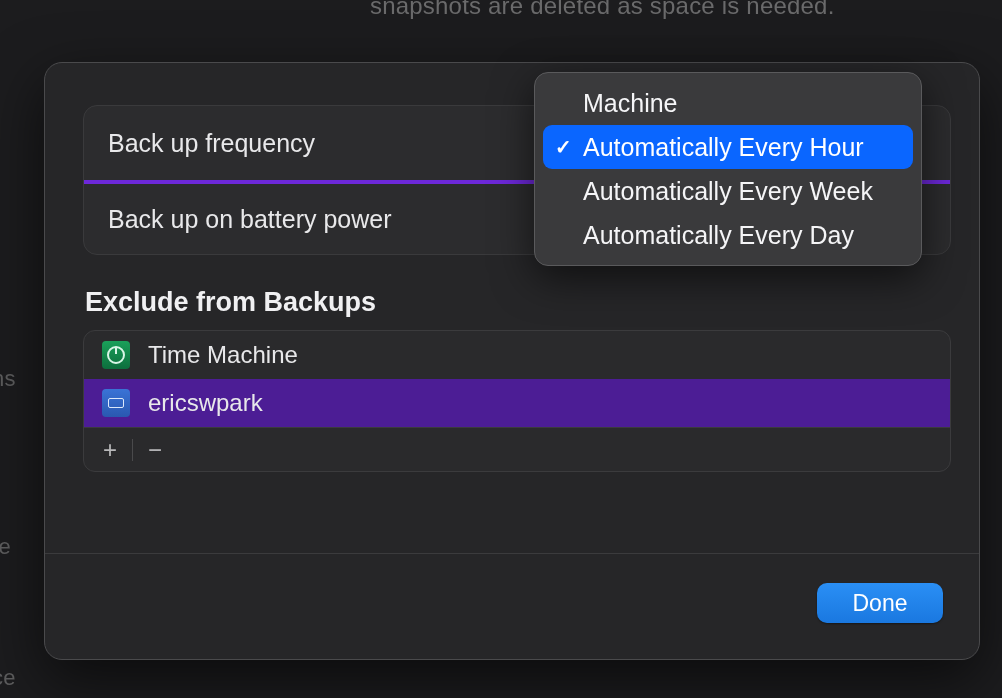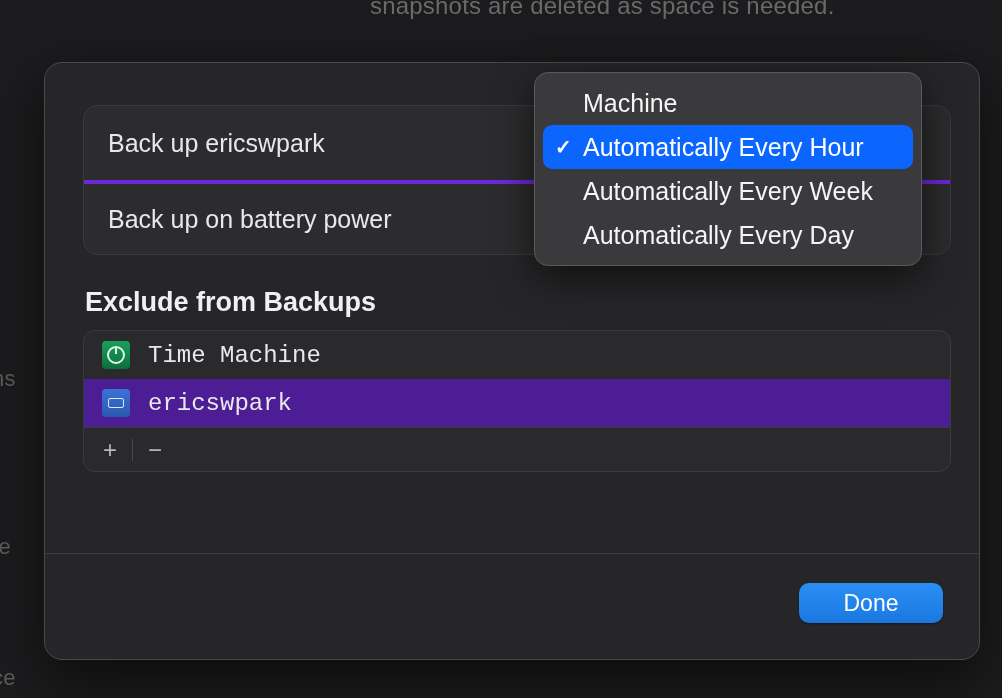--- a/index.html
+++ b/index.html
@@ -76,21 +76,20 @@
     border-radius: 12px;
     overflow: hidden;
   }
   .exclude-row {
     display: flex;
     align-items: center;
     height: 48px;
     padding: 0 18px;
     gap: 18px;
     font-size: 24px;
-    font-family: Liberation Mono, monospace;
   }
   .exclude-row.alt { background: #4c1d95; }
   .exclude-footer {
     display: flex;
     align-items: center;
     height: 44px;
     border-top: 1px solid #3b3b3d;
     padding: 0 10px;
     gap: 4px;
   }
@@ -133,21 +132,21 @@
     bottom: 105px;
     height: 1px;
     background: #3b3b3d;
   }
 
   
   .done-button {
     position: absolute;
     right: 36px;
     bottom: 36px;
-    width: 144px;
+    width: 126px;
     height: 40px;
     background: linear-gradient(#2a8ff5,#1a78e0);
     border: none;
     border-radius: 10px;
     color: #fff;
     font-size: 23px;
     font-weight: 400;
     cursor: pointer;
     box-shadow: 0 1px 2px rgba(0,0,0,0.4);
   }
@@ -193,21 +192,21 @@
 <div class="bg-frag bg-top">snapshots are deleted as space is needed.</div>
 
 <div class="bg-frag bg-left2">ns</div>
 <div class="bg-frag bg-left3">ne</div>
 <div class="bg-frag bg-left4">ce</div>
 
 <div class="sheet">
 
   <div class="settings-block">
     <div class="settings-row">
-      <span>Back up ericswpark</span>
+      <span>Back up frequency</span>
     </div>
     <div class="settings-row">
       <span>Back up on battery power</span>
     </div>
   </div>
 
   <div class="section-header">Exclude from Backups</div>
 
   <div class="exclude-list">
     <div class="exclude-row">

